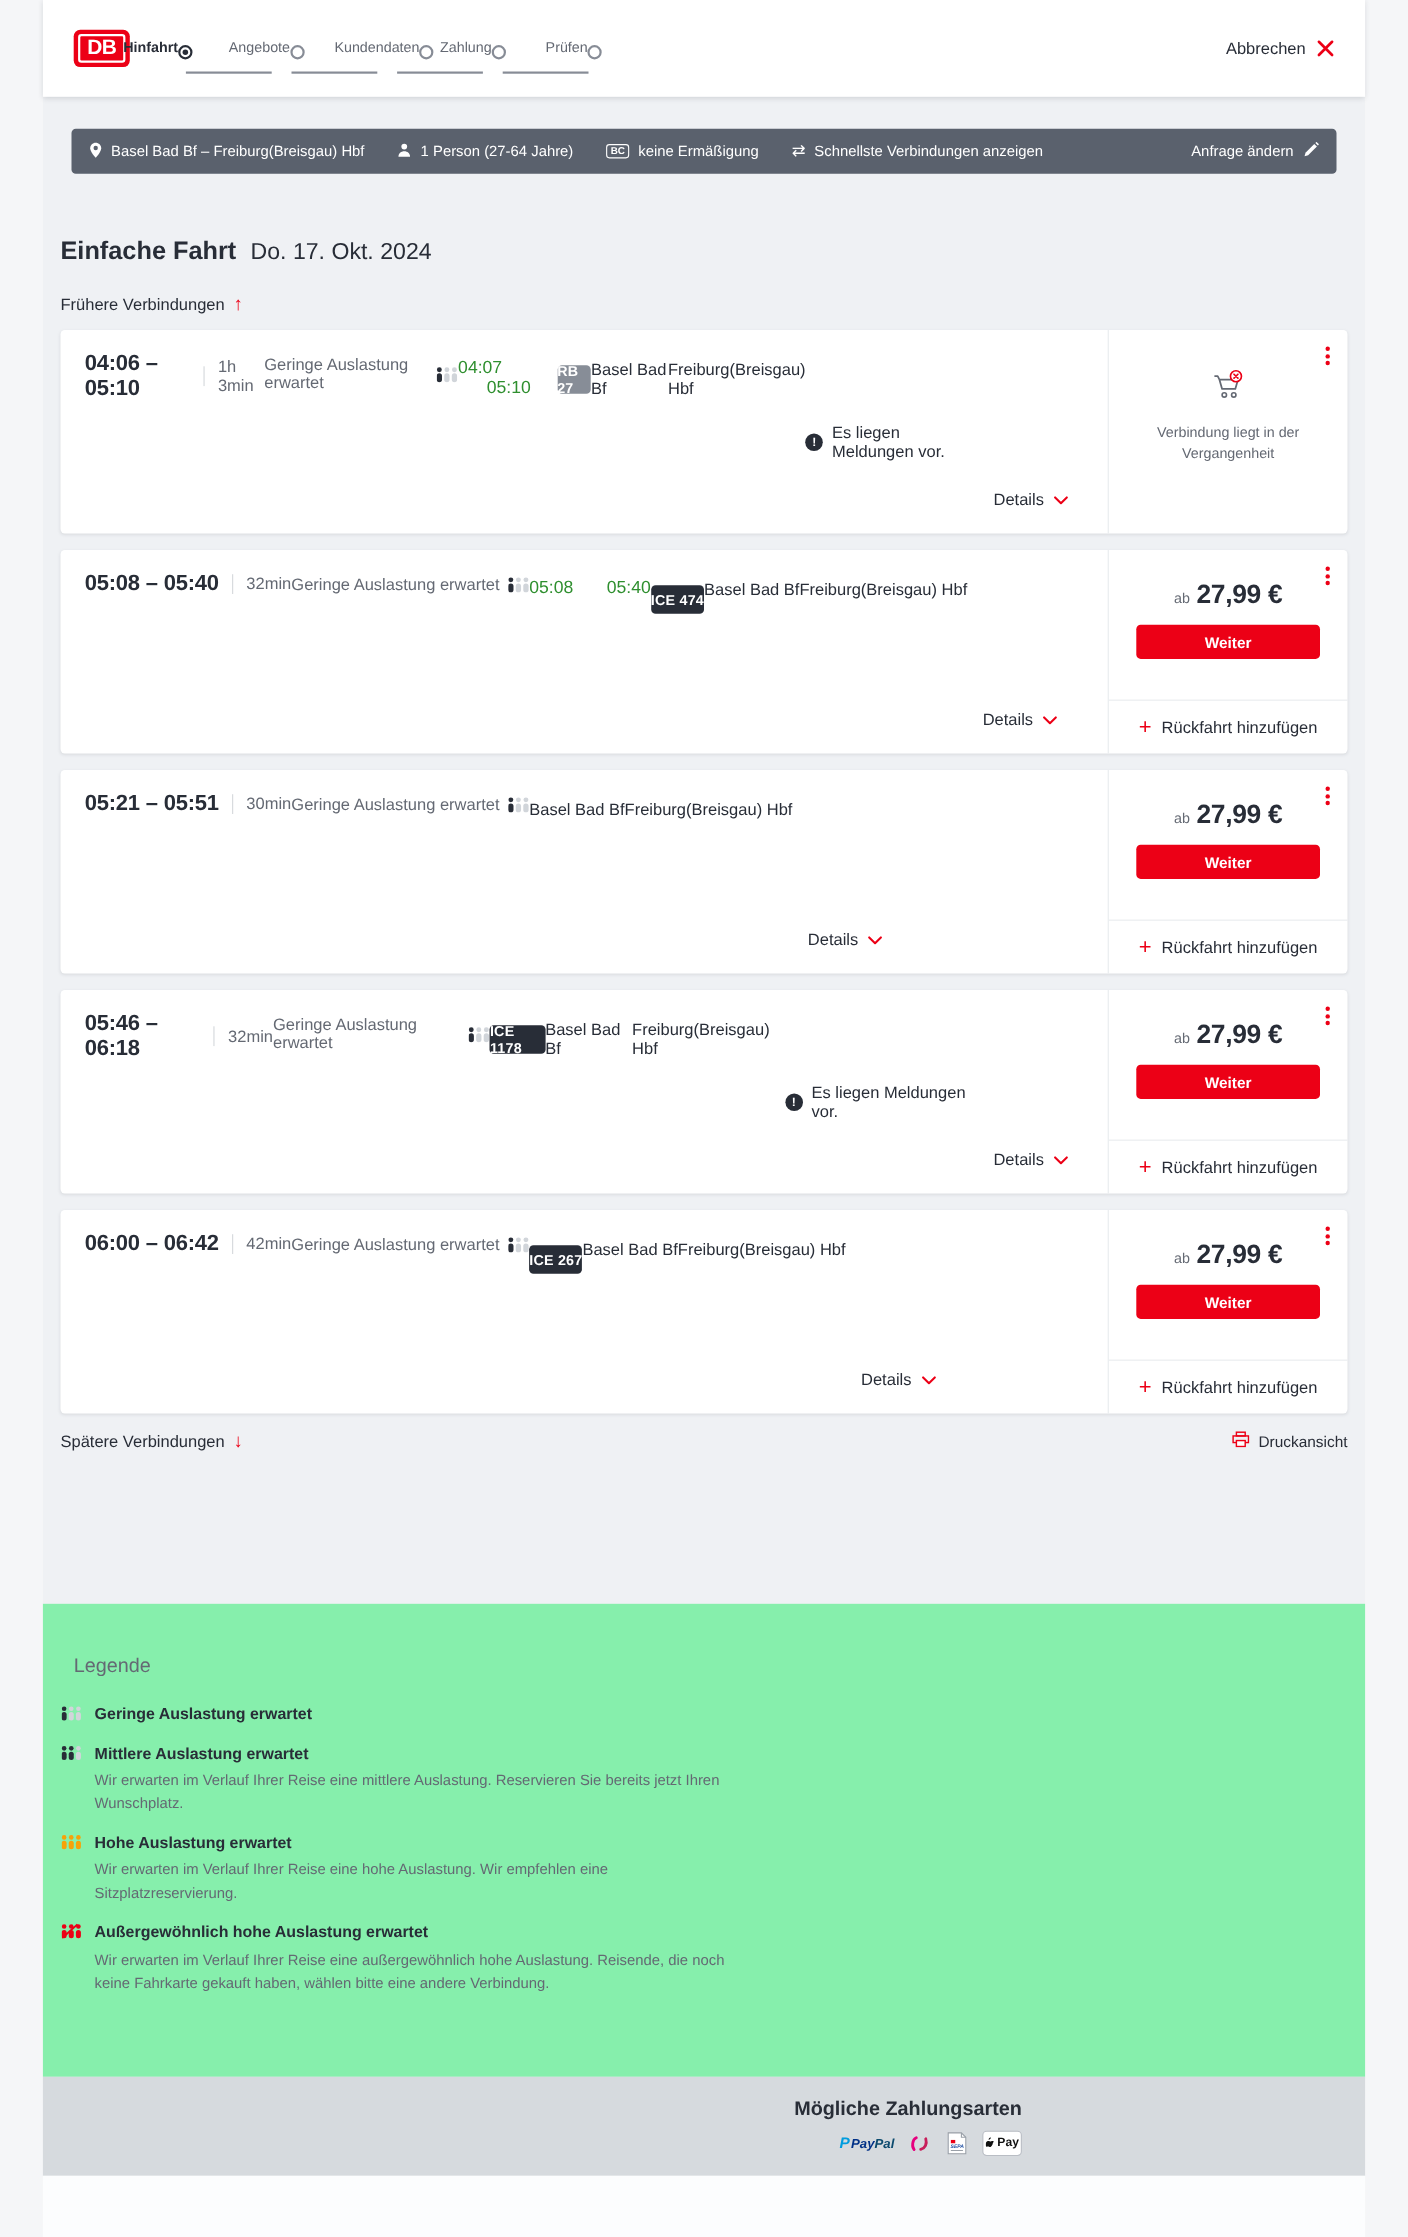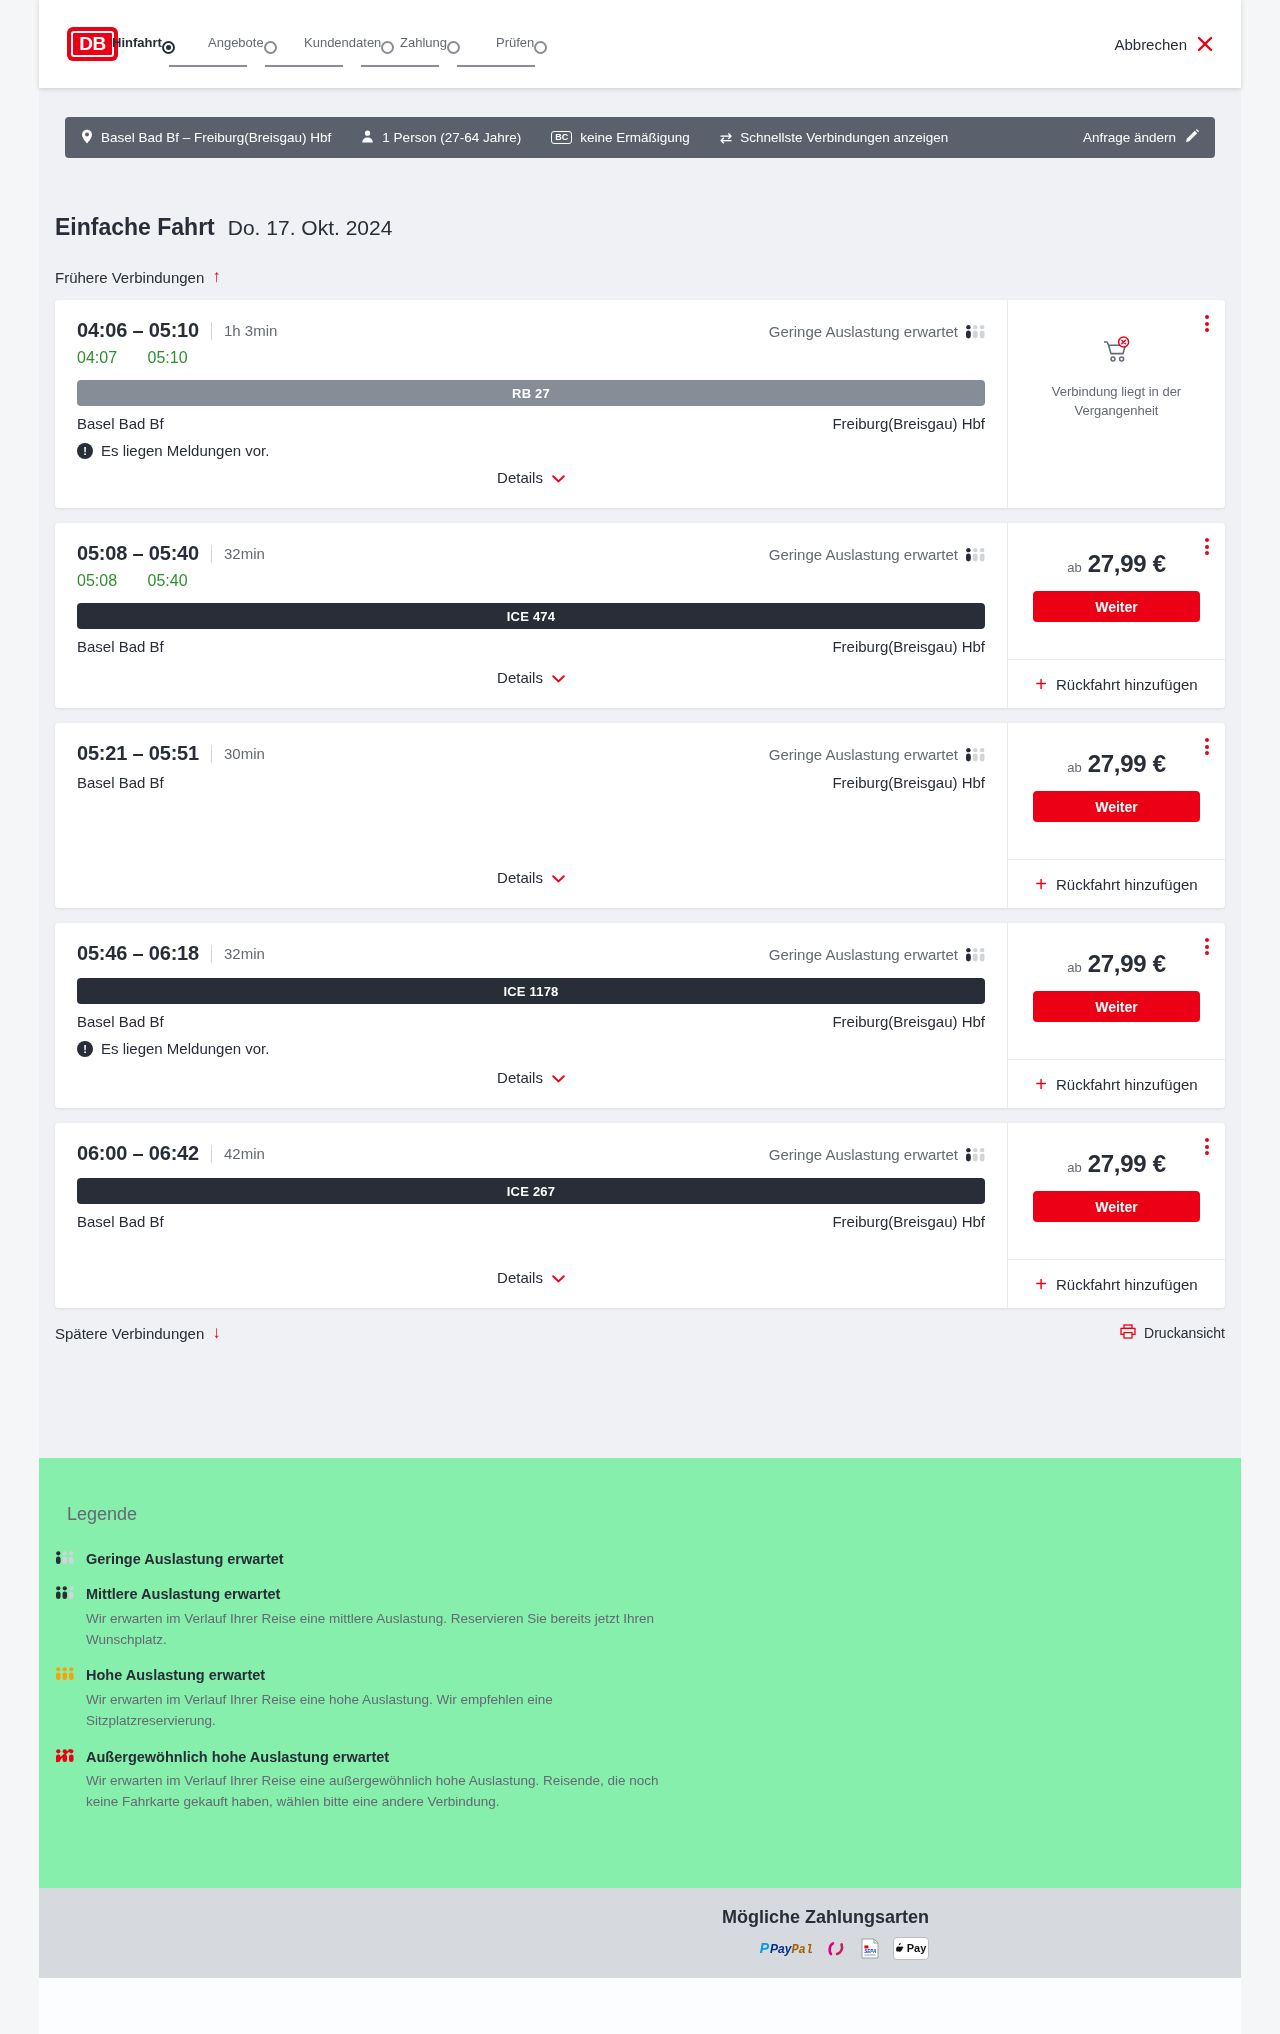--- a/index.html
+++ b/index.html
@@ -71,21 +71,21 @@
   .icon-down::before { content:"↓"; color:#ec0016; font-size:17px; font-weight:bold; }
 
   
   #connections-list { margin-top:13px; }
   .card {
     background:#fff; border-radius:4px; box-shadow:0 1px 3px rgba(40,45,55,.10);
     display:flex; margin-bottom:15px; min-height:185px;
   }
   .card-main {
     flex:1 1 auto; padding:19px 22px 10px; border-right:1px solid #e8ebee;
-    display:flex; flex-direction:column;
+    display:flex; flex-direction:row;
   }
   .row-top { display:flex; align-items:baseline; justify-content:space-between; }
   .time-group { display:flex; align-items:center; }
   .times { font-size:20px; font-weight:bold; color:#282d37; letter-spacing:-.2px; }
   .vline { width:1px; height:18px; background:#d4d7db; margin:0 12px; align-self:center; }
   .duration { font-size:15px; color:#646973; }
   .occupancy { display:flex; align-items:center; gap:8px; }
   .occ-label { font-size:15px; color:#646973; }
   .occ-icon { display:inline-flex; }
 
@@ -158,21 +158,21 @@
   .legend-label { font-size:14.5px; font-weight:bold; color:#282d37; line-height:1.4; }
   .legend-desc { font-size:13.5px; color:#646973; line-height:1.55; margin-top:4px; max-width:600px; }
 
   
   .payments { background:#d6dade; height:90px; display:flex; flex-direction:column; justify-content:center; align-items:flex-end; padding-right:312px; }
   .payments-title { font-size:18px; font-weight:bold; color:#282d37; }
   .pay-methods { margin-top:9px; display:flex; align-items:center; gap:14px; }
   .pay-paypal { display:flex; align-items:baseline; font-style:italic; font-weight:bold; font-size:12px; }
   .pp-mark { color:#009cde; font-size:14px; margin-right:1px; }
   .pp-word-a { color:#003087; }
-  .pp-word-b { color:#a16207;font-family:Liberation Mono, monospace; }
+  .pp-word-b { color:#0c4a6e; }
   .pay-tile { display:inline-flex; align-items:center; justify-content:center; }
   .pay-applepay { background:#fff; border:1px solid #b9bdc4; border-radius:4px; width:36px; height:23px; gap:2px; display:inline-flex; align-items:center; justify-content:center; font-weight:bold; font-size:11px; color:#111; }
 
   
   .site-footer { background:#fcfdfe; height:56px; display:flex; align-items:center; gap:27px; padding-left:58px; margin-top:auto; }
 </style>
 </head>
 <body>
 
 <div class="sheet">

